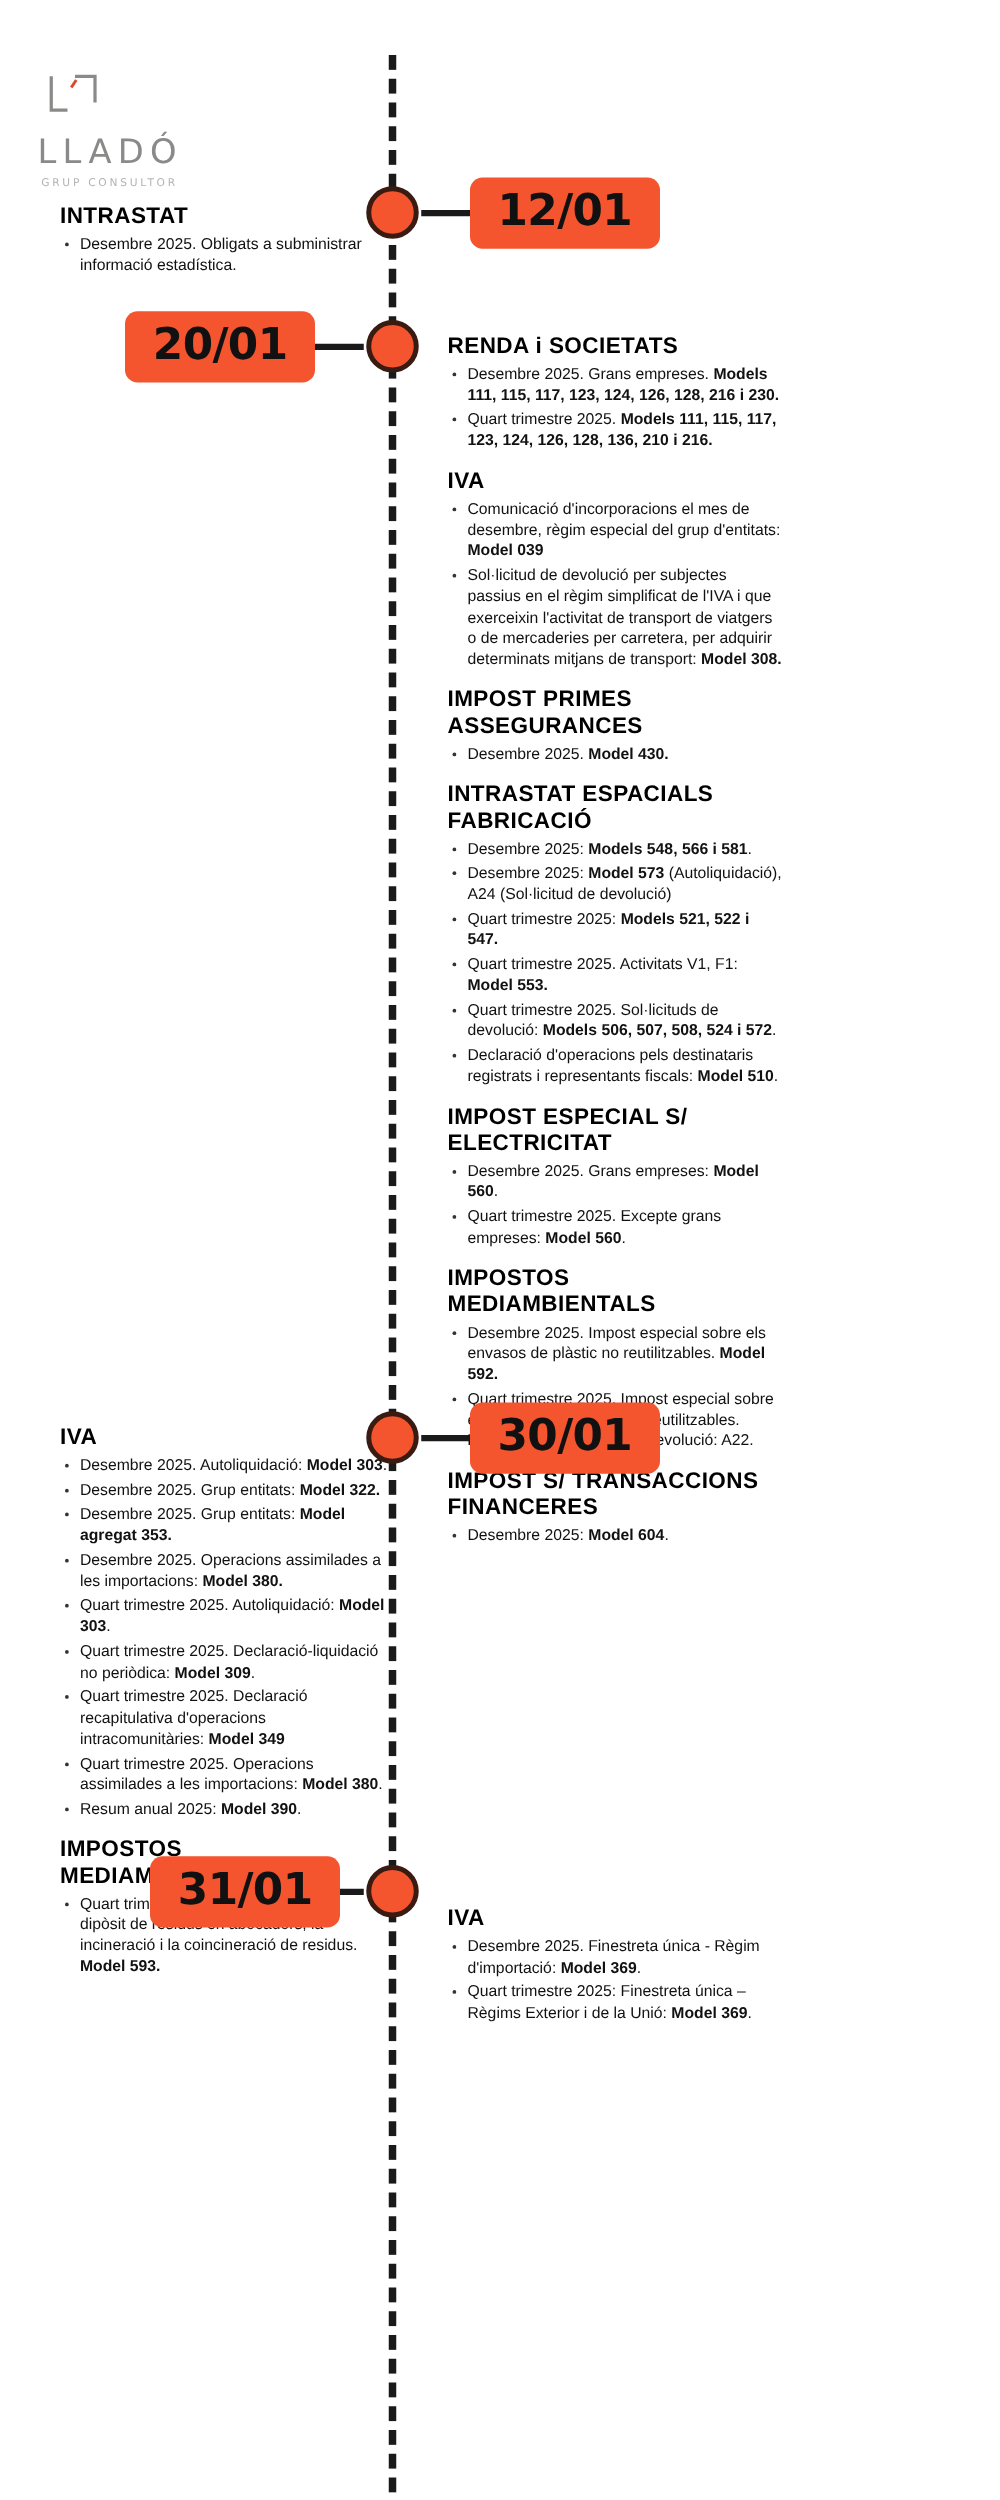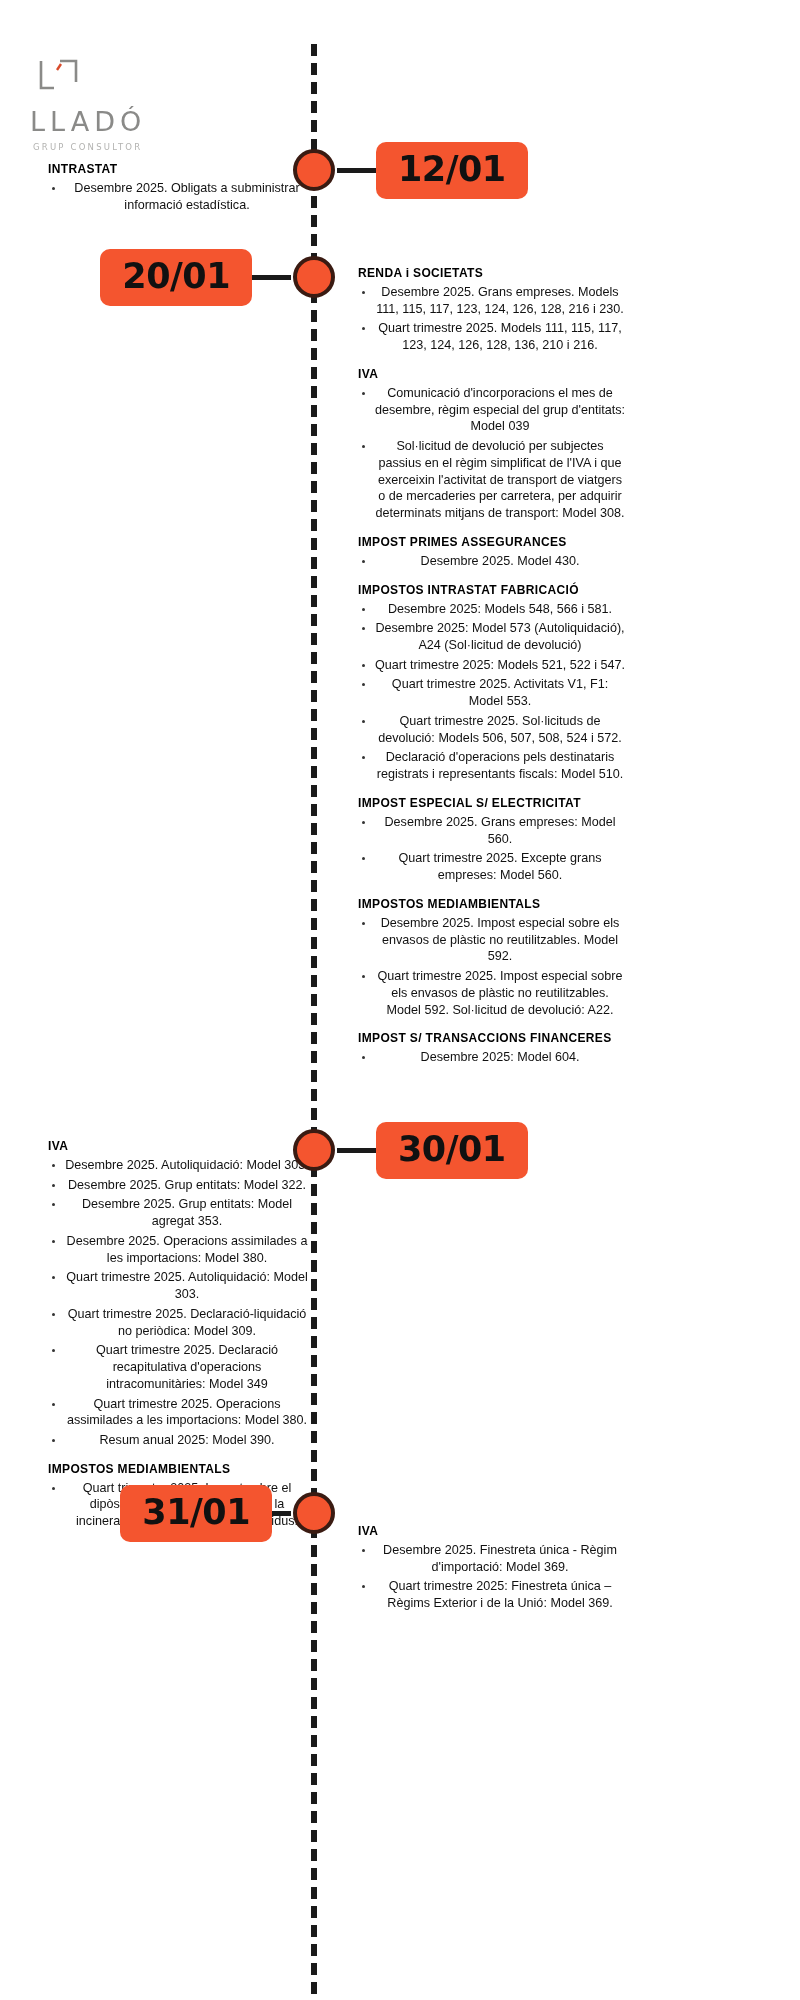--- a/index.html
+++ b/index.html
@@ -45,36 +45,36 @@
     font-family: "DejaVu Sans", sans-serif;
     white-space: nowrap;
   }
 
   
   .block { position: absolute; }
   .block.left  { text-align: left; }
   .block.right { text-align: left; }
 
   .sec-title {
-    font-weight: bold; font-size: 12px; color: #000;
+    font-weight: bold; font-size: 18px; color: #000;
     letter-spacing: 0.35px; margin-top: 13px; margin-bottom: 4px;
     font-family: "Liberation Sans", sans-serif;
   }
   .sec-title:first-child { margin-top: 0; }
 
-  ul.items { list-style: none; margin: 0; padding: 0; text-align: center; }
+  ul.items { list-style: none; margin: 0; padding: 0; }
   ul.items li {
     position: relative; padding-left: 16px; margin-bottom: 3px;
     font-size: 12.6px; line-height: 1.33; color: #111;
   }
   ul.items li::before {
     content: ""; position: absolute; left: 4px; top: 7px;
     width: 3px; height: 3px; border-radius: 50%; background: #333;
   }
-  ul.items li b { font-weight: normal; }
+  ul.items li b { font-weight: bold; }
 
   
   .logo { position: absolute; left: 30px; top: 14px; width: 130px; }
   .logo-mark { width: 42px; height: 36px; position: relative; margin-left: 8px;}
   .logo-word {
     font-family: "DejaVu Sans", sans-serif;
     font-size: 27px; letter-spacing: 5px; color: #8a8a88;
     margin-top: 12px; position: relative;
   }
   .logo-sub {
@@ -124,21 +124,21 @@
         </ul>
         <div class="sec-title">IVA</div>
         <ul class="items">
           <li>Comunicació d'incorporacions el mes de desembre, règim especial del grup d'entitats: <b>Model 039</b></li>
           <li>Sol·licitud de devolució per subjectes passius en el règim simplificat de l'IVA  i que exerceixin l'activitat de transport de viatgers o de mercaderies per carretera, per adquirir determinats mitjans de transport: <b>Model 308.</b></li>
         </ul>
         <div class="sec-title">IMPOST PRIMES ASSEGURANCES</div>
         <ul class="items">
           <li>Desembre 2025. <b>Model 430.</b></li>
         </ul>
-        <div class="sec-title">IMPOSTOS INTRASTAT FABRICACIÓ</div>
+        <div class="sec-title">INTRASTAT ESPACIALS FABRICACIÓ</div>
         <ul class="items">
           <li>Desembre 2025: <b>Models 548, 566 i 581</b>.</li>
           <li>Desembre 2025: <b>Model 573</b> (Autoliquidació), A24 (Sol·licitud de devolució)</li>
           <li>Quart trimestre 2025: <b>Models 521, 522 i 547.</b></li>
           <li>Quart trimestre 2025. Activitats V1, F1: <b>Model 553.</b></li>
           <li>Quart trimestre 2025. Sol·licituds de devolució: <b>Models 506, 507, 508, 524 i 572</b>.</li>
           <li>Declaració d'operacions pels destinataris registrats i representants fiscals: <b>Model 510</b>.</li>
         </ul>
         <div class="sec-title">IMPOST ESPECIAL S/ ELECTRICITAT</div>
         <ul class="items">

